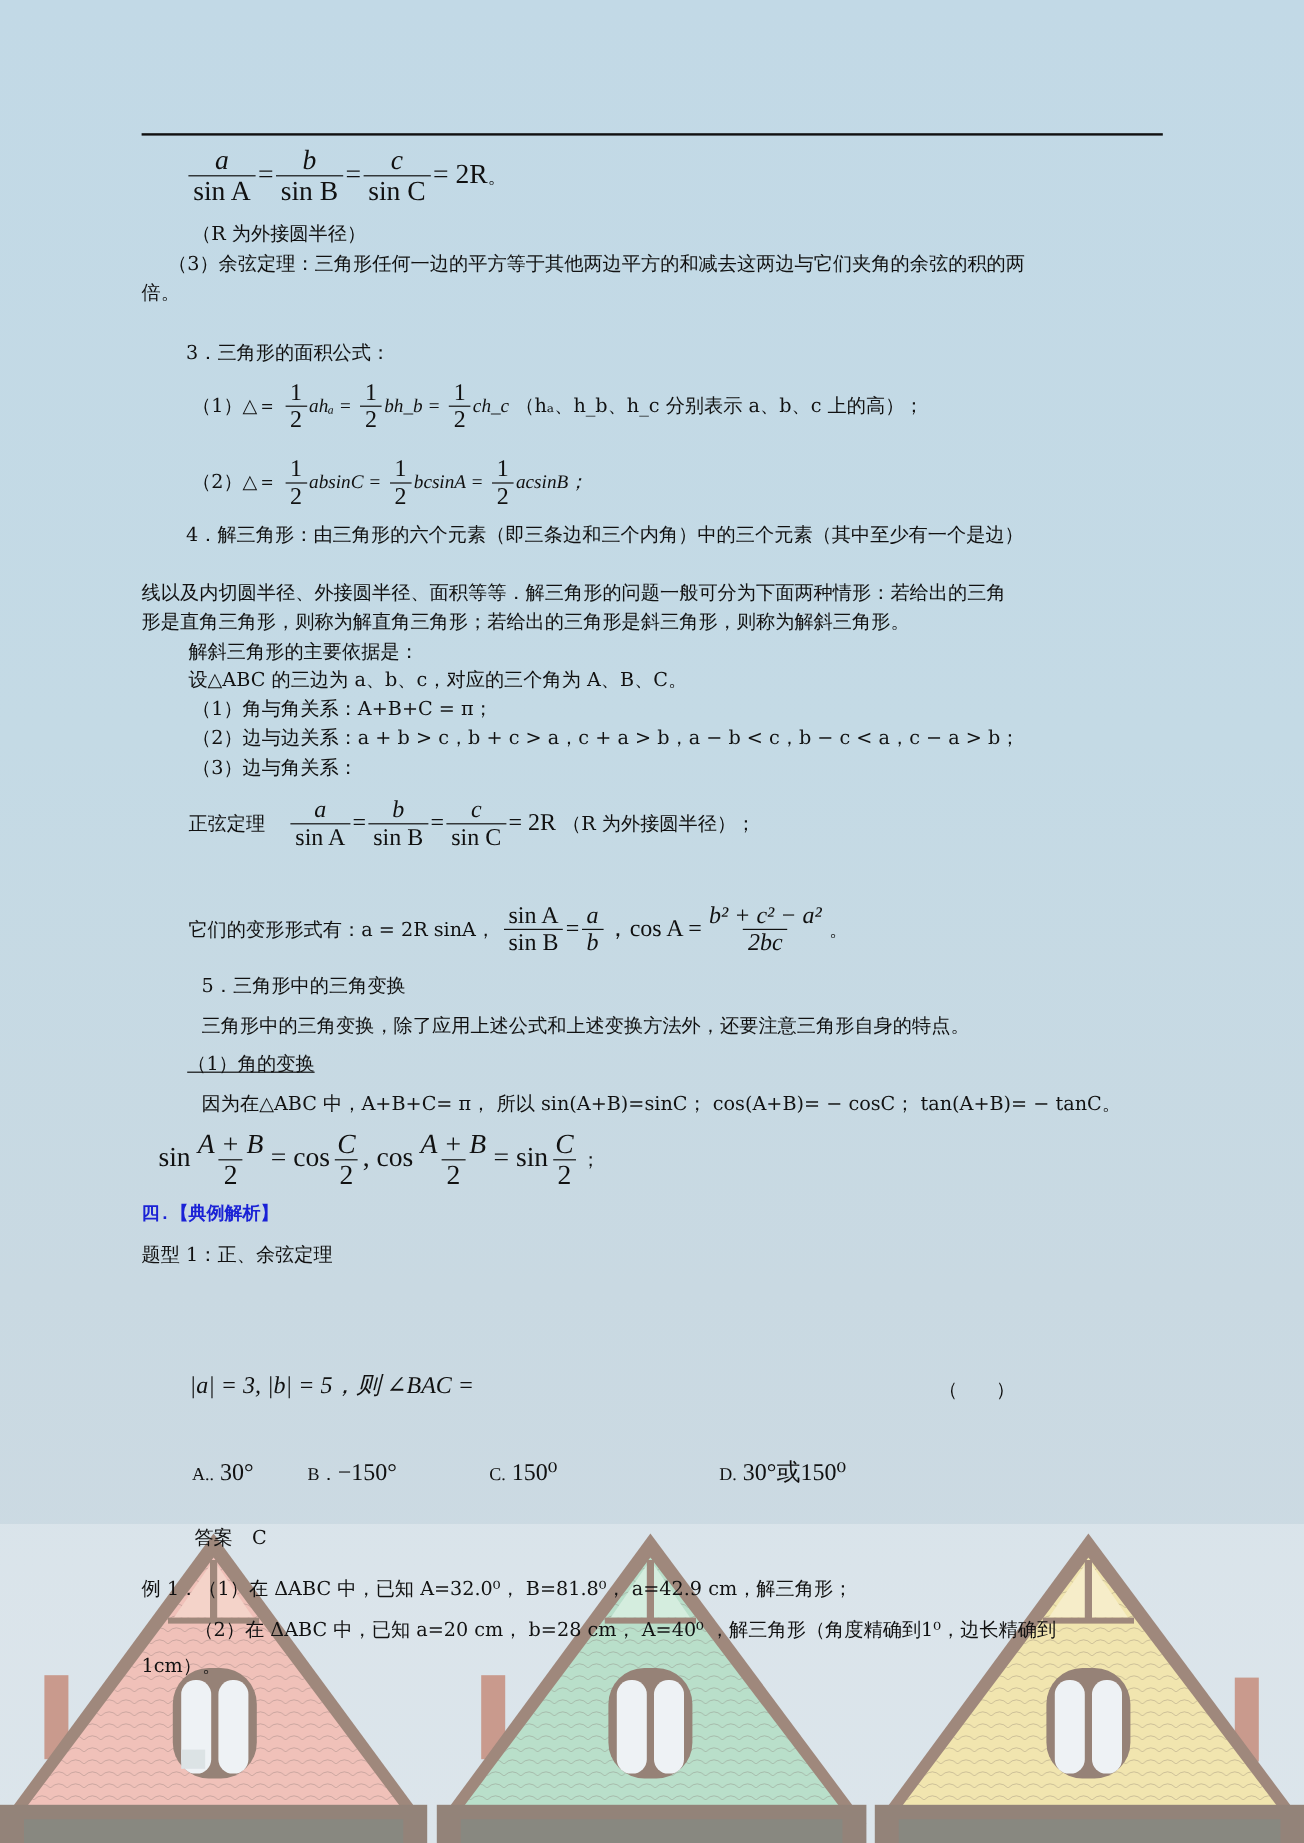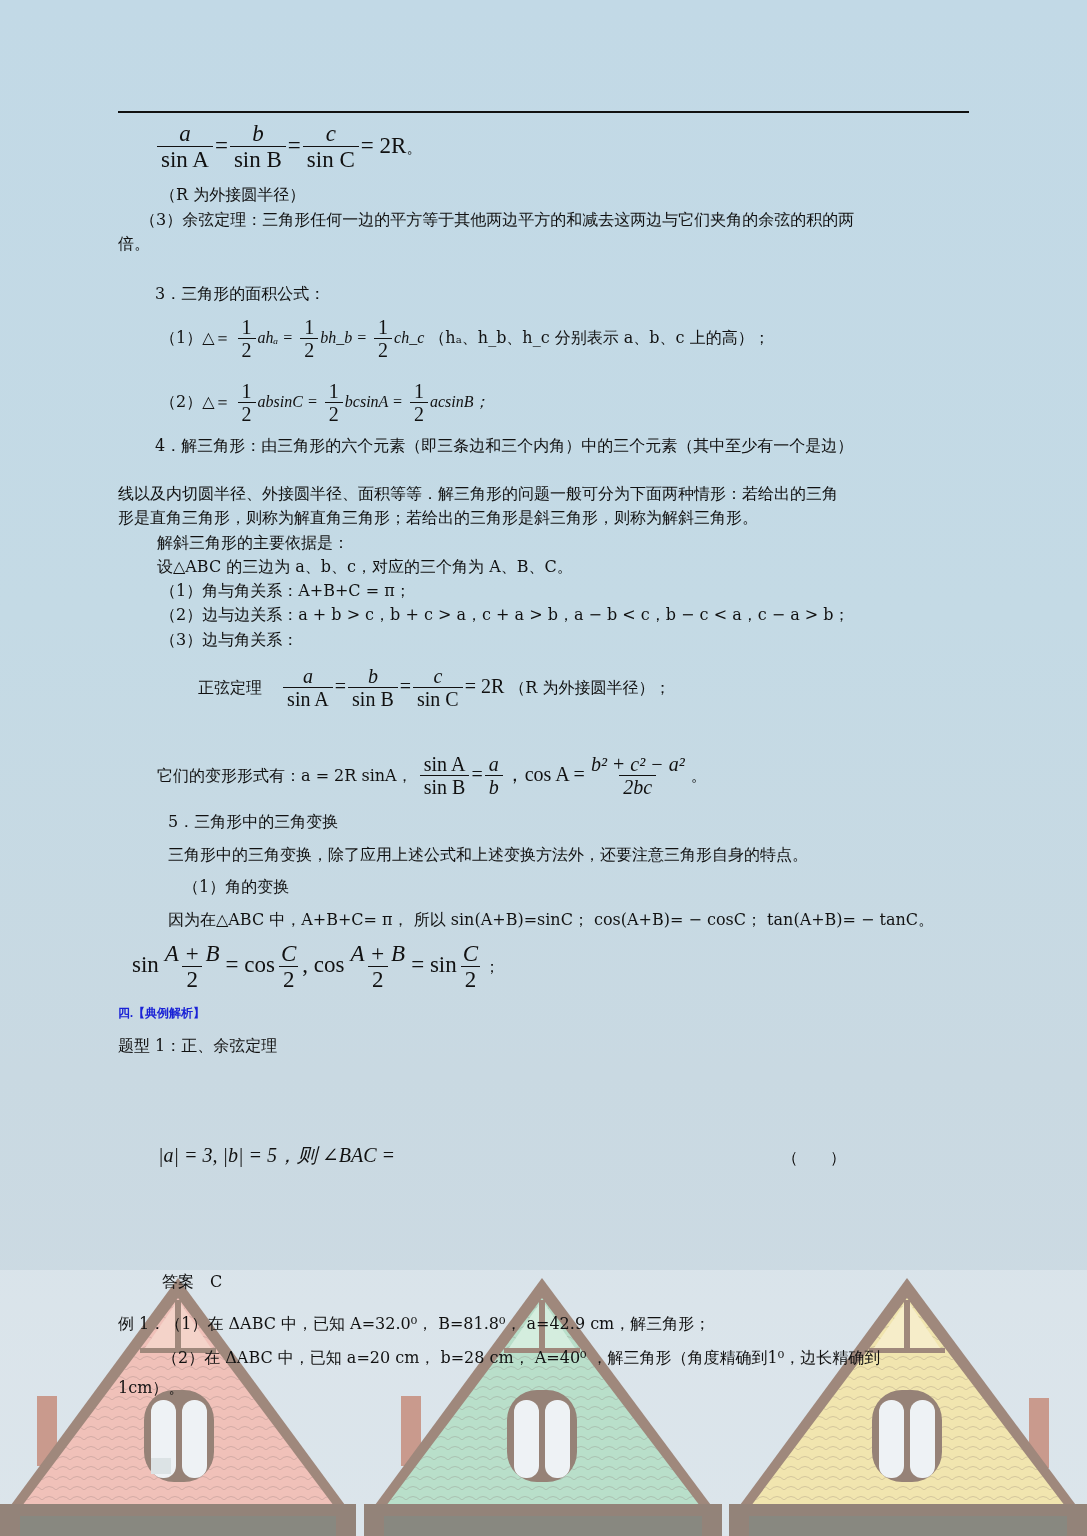--- a/index.html
+++ b/index.html
@@ -12,21 +12,21 @@
   .page { position: absolute; left: 0; top: 0; width: 1087px; height: 1536px; }
   .rule { position: absolute; left: 118px; top: 111px; width: 851px; height: 2px; background: #111; }
   .ln { position: absolute; white-space: nowrap; font-size: 16px; line-height: 20px; }
   .math { font-family: "Liberation Serif", "DejaVu Serif", serif; }
   .it { font-style: italic; }
   .frac { display: inline-flex; flex-direction: column; align-items: center; vertical-align: middle; margin: 0 2px; }
   .frac .num { padding: 0 4px; line-height: 1.05; }
   .frac .den { padding: 0 4px; border-top: 1.4px solid #111; line-height: 1.1; }
   .big { font-size: 23px; }
   .med { font-size: 20px; }
-  .heading { color: #1a22d6; font-weight: bold; font-family: Liberation Serif, serif; font-size: 12px; }
+  .heading { color: #1a22d6; font-weight: bold; font-family: Liberation Mono, monospace; font-size: 15px; }
   sub { font-size: 0.6em; line-height: 0; }
 
   
   .houses { position: absolute; left: 0; top: 1270px; width: 1087px; height: 266px; pointer-events: none; }
   .houses svg { width: 100%; height: 100%; display: block; }
   .content { position: absolute; left: 0; top: 0; width: 100%; height: 100%; }
 </style>
 </head>
 <body>
 
@@ -146,21 +146,21 @@
 
     <div class="ln" style="left:155px; top:436px;">4．解三角形：由三角形的六个元素（即三条边和三个内角）中的三个元素（其中至少有一个是边）</div>
     <div class="ln" style="left:118px; top:484px;">线以及内切圆半径、外接圆半径、面积等等．解三角形的问题一般可分为下面两种情形：若给出的三角</div>
     <div class="ln" style="left:118px; top:508px;">形是直角三角形，则称为解直角三角形；若给出的三角形是斜三角形，则称为解斜三角形。</div>
     <div class="ln" style="left:157px; top:533px;">解斜三角形的主要依据是：</div>
     <div class="ln" style="left:157px; top:557px;">设△ABC 的三边为 a、b、c，对应的三个角为 A、B、C。</div>
     <div class="ln" style="left:160px; top:581px;">（1）角与角关系：A+B+C = π；</div>
     <div class="ln" style="left:160px; top:605px;">（2）边与边关系：a + b &gt; c，b + c &gt; a，c + a &gt; b，a − b &lt; c，b − c &lt; a，c − a &gt; b；</div>
     <div class="ln" style="left:160px; top:630px;">（3）边与角关系：</div>
 
-    <div class="ln" style="left:157px; top:656px; line-height:60px;margin-left:41px;">
+    <div class="ln" style="left:157px; top:656px; line-height:60px;">
       <span>正弦定理</span>
       <span class="math med" style="margin-left:14px">
         <span class="frac">
             <span class="num it">a</span>
             <span class="den">sin A</span>
           </span>=<span class="frac">
             <span class="num it">b</span>
             <span class="den">sin B</span>
           </span>=<span class="frac">
             <span class="num it">c</span>
@@ -180,21 +180,21 @@
             <span class="den it">b</span>
           </span><span>，cos A =</span><span class="frac">
             <span class="num it">b² + c² − a²</span>
             <span class="den it">2bc</span>
           </span><span style="font-size:16px">。</span>
       </span>
     </div>
 
     <div class="ln" style="left:168px; top:812px;">5．三角形中的三角变换</div>
     <div class="ln" style="left:168px; top:845px;">三角形中的三角变换，除了应用上述公式和上述变换方法外，还要注意三角形自身的特点。</div>
-    <div class="ln" style="left:183px; top:877px;">（1）角的变换</div>
+    <div class="ln" style="left:156px; top:877px;text-decoration:underline;">（1）角的变换</div>
     <div class="ln" style="left:168px; top:910px;">因为在△ABC 中，A+B+C= π， 所以 sin(A+B)=sinC； cos(A+B)= − cosC； tan(A+B)= − tanC。</div>
     <div class="ln math big" style="left:132px; top:934px; line-height:62px;">
       <span>sin</span><span class="frac">
           <span class="num it">A + B</span>
           <span class="den">2</span>
         </span><span>= cos</span><span class="frac">
           <span class="num it">C</span>
           <span class="den">2</span>
         </span><span>, cos</span><span class="frac">
           <span class="num it">A + B</span>
@@ -206,19 +206,25 @@
     </div>
 
     <div class="ln heading" style="left:118px; top:1003px;">四.【典例解析】</div>
     <div class="ln" style="left:118px; top:1036px;">题型 1：正、余弦定理</div>
 
     <div class="ln" style="left:158px; top:1145px;">
       <span class="math it med">|a| = 3, |b| = 5，则 ∠BAC =</span>
     </div>
     <div class="ln" style="left:782px; top:1148px;">（　　）</div>
 
+    <div class="ln math" style="left:160px; top:1214px; font-size:20px; line-height:26px;">
+      <span><span style="font-size:15px">A..</span> <span>30°</span></span>
+      <span style="margin-left:40px"><span style="font-size:15px">B．</span><span>−150°</span></span>
+      <span style="margin-left:72px"><span style="font-size:15px">C.</span> <span>150⁰</span></span>
+      <span style="margin-left:130px"><span style="font-size:15px">D.</span> <span>30°或150⁰</span></span>
+    </div>
 
     <div class="ln" style="left:162px; top:1272px;">答案　C</div>
     <div class="ln" style="left:118px; top:1314px;">例 1．（1）在 ΔABC 中，已知 A=32.0⁰， B=81.8⁰， a=42.9 cm，解三角形；</div>
     <div class="ln" style="left:162px; top:1348px;">（2）在 ΔABC 中，已知 a=20 cm， b=28 cm， A=40⁰ ，解三角形（角度精确到1⁰，边长精确到</div>
     <div class="ln" style="left:118px; top:1378px;">1cm）。</div>
   </div>
 </div>
 
 </body></html>

